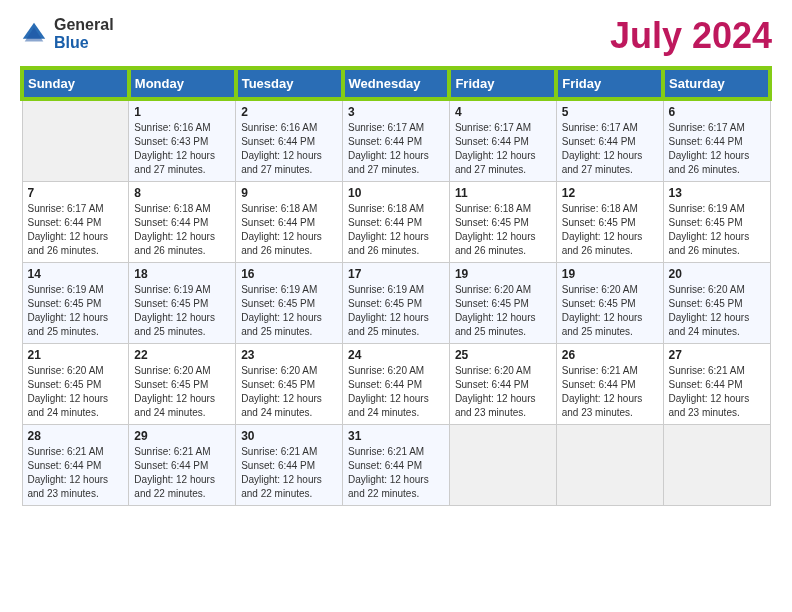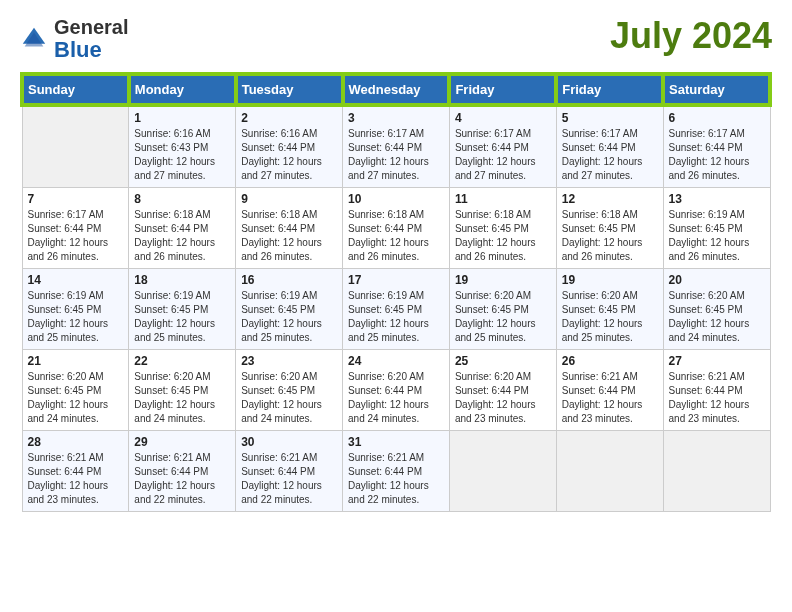--- a/index.html
+++ b/index.html
@@ -24,40 +24,40 @@
       display: flex;
       align-items: center;
       gap: 6px;
     }
     .logo-text {
       display: flex;
       flex-direction: column;
       line-height: 1.1;
     }
     .logo-general {
-      font-size: 20px;
+      font-size: 16px;
       font-weight: bold;
       color: #333;
     }
     .logo-blue {
-      font-size: 22px;
+      font-size: 16px;
       font-weight: bold;
       color: #1a5faa;
     }
     .logo-icon {
       width: 28px;
       height: 28px;
     }
     .title-block {
       text-align: right;
     }
     .month-year {
       font-size: 36px;
       font-weight: bold;
-      color: #4d7c0f;
+      color: #be185d;
       line-height: 1.1;
     }
     .location {
       font-size: 15px;
       color: #555;
     }
     table {
       width: 100%;
       border-collapse: collapse;
       font-size: 11px;

